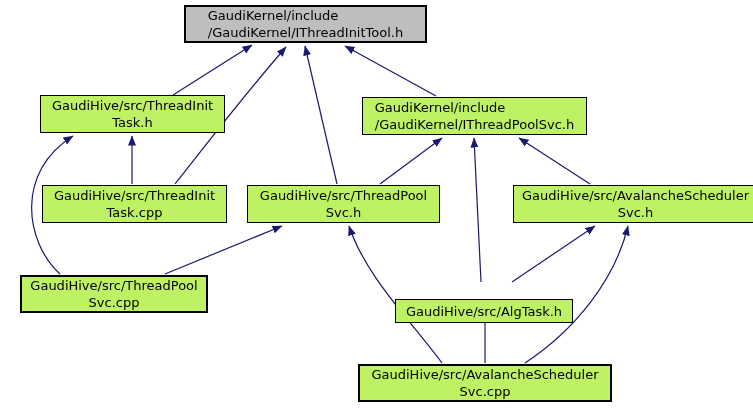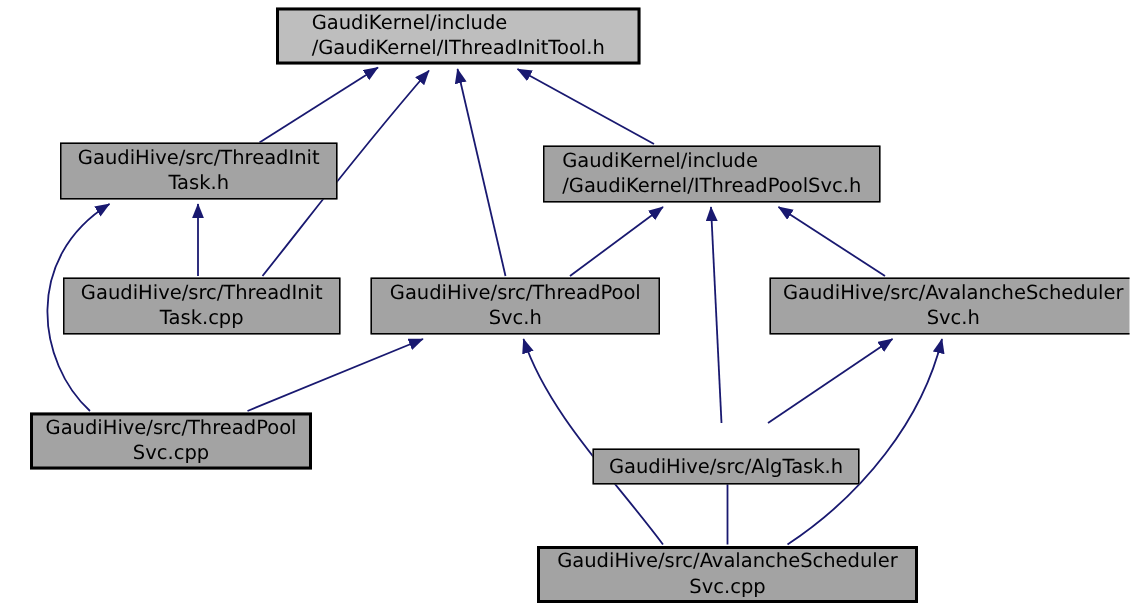--- a/index.html
+++ b/index.html
@@ -5,21 +5,21 @@
   html,body { margin:0; padding:0; }
   body {
     width:753px; height:409px; position:relative; background:#ffffff;
     font-family:"DejaVu Sans","Liberation Sans",sans-serif;
     overflow:hidden;
   }
   #graph { position:absolute; left:15px; top:0; width:753px; height:409px; }
   svg.edges { position:absolute; left:0; top:0; width:753px; height:409px; }
   .node {
     position:absolute; box-sizing:border-box;
-    background:#a3a3a3; border:1px solid #000000;
+    background:#bef264; border:1px solid #000000;
     color:#000000; font-size:13px; line-height:17px;
     display:flex; align-items:center; justify-content:center;
     text-align:center; white-space:nowrap; cursor:pointer;
   }
   .node .label { display:inline-block; }
   .node.align-left .label { text-align:left; }
   .node.highlight { background:#bebebe; border-width:2px; }
   .node.bold { border-width:2px; }
 </style>
 </head>

